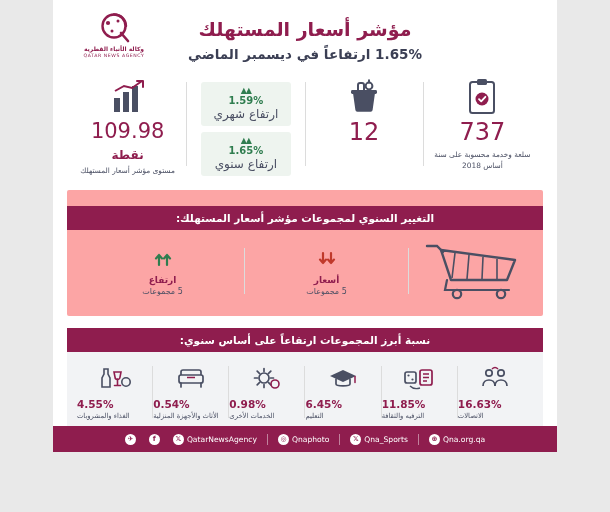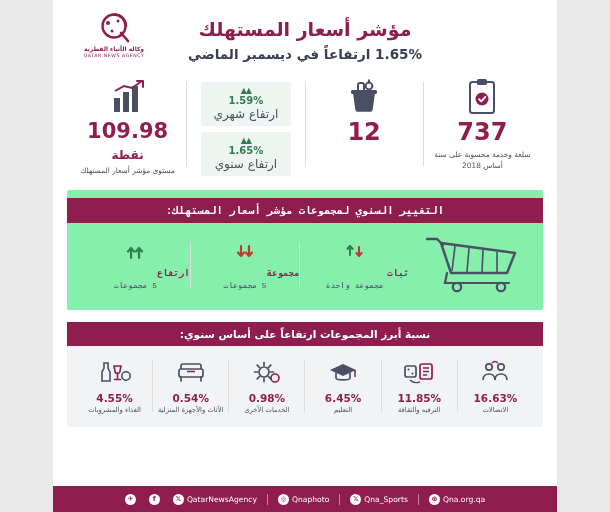--- a/index.html
+++ b/index.html
@@ -4,21 +4,21 @@
 <style>
   html,body{margin:0;padding:0;}
   body{
     width:610px;height:512px;
     background:#e9e9e9;
     font-family:"DejaVu Sans","Liberation Sans",sans-serif;
     overflow:hidden;
   }
   #page{
     position:relative;
-    width:504px;height:512px;
+    width:504px;height:452px;
     margin:0 auto;
     background:#ffffff;
     overflow:hidden;
   }
   
   .header{
     position:relative;
     padding:14px 12px 8px 12px;
     text-align:center;
   }
@@ -59,21 +59,21 @@
   }
   .kpi{
     flex:1;
     text-align:center;
     position:relative;
   }
   .kpi .icon{height:42px;display:flex;align-items:center;justify-content:center;}
   .kpi .big{
     color:#8f1d4e;
     font-size:24px;
-    font-weight:bold;
+    font-weight:normal;
     margin-top:2px;
     line-height:1.05;
   }
   .kpi .big.sm{font-size:21px;}
   .kpi .cap{
     color:#4a4f63;
     font-size:7.4px;
     line-height:1.5;
     margin-top:4px;
     direction:rtl;
@@ -94,52 +94,51 @@
     text-align:center;
   }
   .pill .pv{
     color:#2f7d4f;font-size:10px;font-weight:bold;direction:ltr;
   }
   .pill .pl{color:#4a4f63;font-size:12px;margin-top:1px;}
   .arrows{font-size:8px;color:#2f7d4f;letter-spacing:-1px;}
   
   .band{
     margin:10px 14px 0 14px;
-    background:#86efac;
+    background:#fca5a5;
     border-radius:2px;
-    padding:8px 0 10px 0;
+    padding:16px 0 10px 0;
     position:relative;
-    font-family:Liberation Mono, monospace;
   }
   .band-title{
     background:#8f1d4e;
     color:#fff;
     font-size:10.5px;
     font-weight:bold;
     text-align:center;
     padding:6px 4px;
     direction:rtl;
   }
   .band-body{
     display:flex;direction:rtl;align-items:center;justify-content:space-between;
     padding:8px 14px 2px 14px;
   }
   .cart{flex:0 0 120px;}
   .seg{flex:1;text-align:center;position:relative;}
   .seg .si{height:26px;display:flex;align-items:center;justify-content:center;}
-  .seg .st{color:#8f1d4e;font-size:9px;font-weight:bold;margin-top:3px;text-align:right;}
+  .seg .st{color:#8f1d4e;font-size:9px;font-weight:bold;margin-top:3px;}
   .seg .sv{color:#4a4f63;font-size:8px;margin-top:2px;}
   .vdiv{width:1px;background:#dcdcdc;height:46px;align-self:center;}
   
   .band2{margin:12px 14px 0 14px;background:#f2f3f5;border-radius:2px;padding-bottom:12px;}
   .grid6{
     display:flex;direction:rtl;justify-content:space-between;
     padding:10px 10px 0 10px;
   }
-  .cell{flex:1;text-align:center;}
+  .cell{flex:1;text-align:left;}
   .cell .ci{height:34px;display:flex;align-items:center;justify-content:center;}
   .cell .cv{color:#8f1d4e;font-size:10.5px;font-weight:bold;margin-top:2px;direction:ltr;}
   .cell .cl{color:#4a4f63;font-size:6.8px;margin-top:2px;line-height:1.3;}
   .cdiv{width:1px;background:#dcdcdc;height:52px;align-self:center;}
   
   .footer{
     position:absolute;left:0;right:0;bottom:0;
     background:#8f1d4e;
     color:#fff;
     height:26px;
@@ -258,41 +257,31 @@
         <svg width="110" height="62" viewBox="0 0 110 62">
           <path d="M8 8 h10 l6 6" fill="none" stroke="#4a4f63" stroke-width="2.4" stroke-linecap="round"></path>
           <path d="M22 12 L96 22 L88 42 H32 Z" fill="none" stroke="#4a4f63" stroke-width="2.4" stroke-linejoin="round"></path>
           <path d="M36 15 L33 40 M50 17 L48 41 M64 19 L63 41 M78 21 L78 41" stroke="#4a4f63" stroke-width="1.6"></path>
           <path d="M28 42 L26 52 H90" fill="none" stroke="#4a4f63" stroke-width="2.2" stroke-linecap="round"></path>
           <circle cx="38" cy="56" r="4.2" fill="none" stroke="#4a4f63" stroke-width="2.2"></circle>
           <circle cx="82" cy="56" r="4.2" fill="none" stroke="#4a4f63" stroke-width="2.2"></circle>
         </svg>
       </div>
 
-      <div class="seg">
-        <div class="si">
-          <svg width="22" height="22" viewBox="0 0 22 22">
-            <path d="M6 14 V5 M6 5 l-2.6 3 M6 5 l2.6 3" stroke="#2f7d4f" stroke-width="2" fill="none" stroke-linecap="round"></path>
-            <path d="M15 6 v9 M15 15 l-2.6 -3 M15 15 l2.6 -3" stroke="#c0392b" stroke-width="2" fill="none" stroke-linecap="round"></path>
-          </svg>
-        </div>
-        <div class="st">ثبات</div>
-        <div class="sv">مجموعة واحدة</div>
-      </div>
 
       <div class="vdiv"></div>
 
       <div class="seg">
         <div class="si">
           <svg width="22" height="22" viewBox="0 0 22 22">
             <path d="M7 5 v10 M7 15 l-3 -3.4 M7 15 l3 -3.4" stroke="#c0392b" stroke-width="2.2" fill="none" stroke-linecap="round"></path>
             <path d="M15 5 v10 M15 15 l-3 -3.4 M15 15 l3 -3.4" stroke="#c0392b" stroke-width="2.2" fill="none" stroke-linecap="round"></path>
           </svg>
         </div>
-        <div class="st">مجموعة</div>
+        <div class="st">أسعار</div>
         <div class="sv">5 مجموعات</div>
       </div>
 
       <div class="vdiv"></div>
 
       <div class="seg">
         <div class="si">
           <svg width="22" height="22" viewBox="0 0 22 22">
             <path d="M7 17 v-10 M7 7 l-3 3.4 M7 7 l3 3.4" stroke="#2f7d4f" stroke-width="2.2" fill="none" stroke-linecap="round"></path>
             <path d="M15 17 v-10 M15 7 l-3 3.4 M15 7 l3 3.4" stroke="#2f7d4f" stroke-width="2.2" fill="none" stroke-linecap="round"></path>

